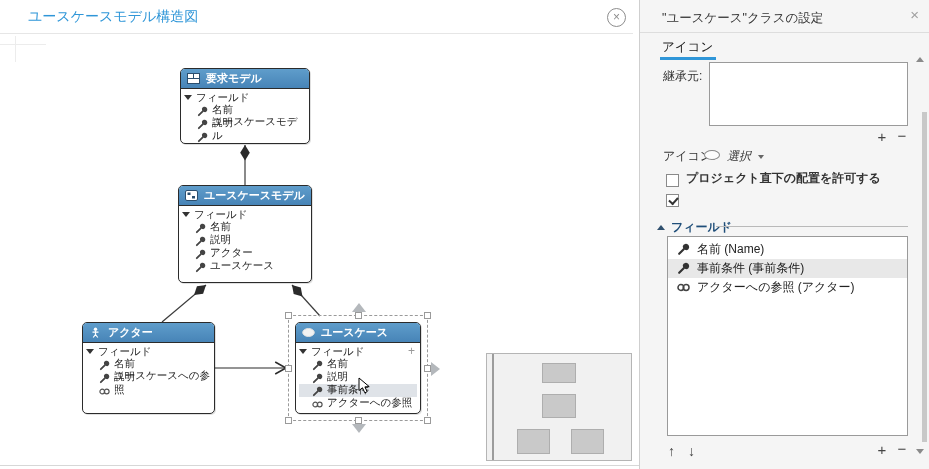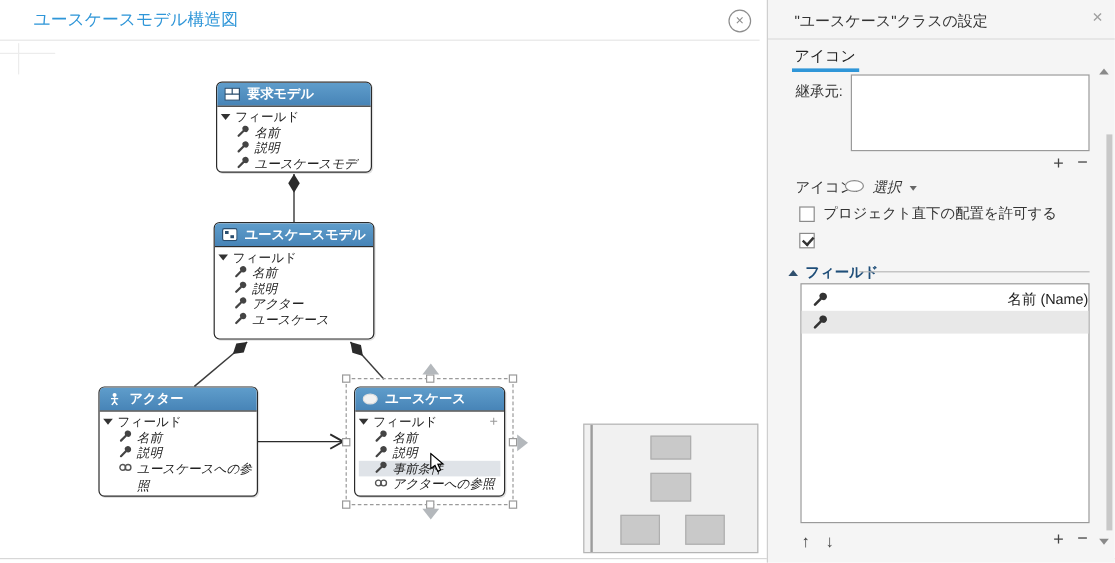--- a/index.html
+++ b/index.html
@@ -23,22 +23,22 @@
   .node { position:absolute; background:#fff; border:1.5px solid #2b2b2b; border-radius:5px;
           overflow:hidden; box-shadow:1px 1px 0 rgba(0,0,0,.12); }
   .node-header { height:20px; background:linear-gradient(#5f9dcb,#4784b7); border-bottom:1px solid #2b2b2b;
           color:#fff; font-size:11px; font-weight:600; display:flex; align-items:center; gap:6px; padding:0 6px;font-family:Liberation Mono, monospace; }
   .node-body { padding:2px 3px; }
   .exp-row { display:flex; align-items:center; gap:4px; font-size:10.5px; color:#222; height:13px; position:relative; }
   .tri-down { width:0; height:0; border-left:4px solid transparent; border-right:4px solid transparent;
           border-top:5px solid #333; }
   .tri-up { width:0; height:0; border-left:4px solid transparent; border-right:4px solid transparent;
           border-bottom:5px solid #30506e; }
-  .f-row { display:flex; align-items:flex-start; gap:4px; font-size:10.5px; color:#222; height:13px;
-          padding-left:13px;font-style:italic; }
+  .f-row { display:flex; align-items:flex-end; gap:4px; font-size:10.5px; color:#222; height:13px;
+          padding-left:13px; }
   .f-row.hl { background:#dfe3e8; }
   .hicon { width:13px; height:11px; flex:0 0 auto; }
   .ficon { width:11px; height:11px; flex:0 0 auto; }
   .plus-mini { position:absolute; right:2px; top:0; color:#9a9a9a; font-size:12px; line-height:12px; }
 
   
   .sel { position:absolute; left:288px; top:315px; width:140px; height:106px;
          border:1px dashed #9a9a9a; pointer-events:none; }
   .handle { position:absolute; width:7px; height:7px; background:#fff; border:1px solid #9a9a9a; }
   .arr { position:absolute; width:0; height:0; }
@@ -70,32 +70,32 @@
   .btn-plus1 { position:absolute; left:234px; top:128px; width:16px; text-align:center; font-size:15px; color:#444; cursor:pointer; }
   .btn-minus1 { position:absolute; left:254px; top:127px; width:16px; text-align:center; font-size:15px; color:#444; cursor:pointer; }
 
   .icon-label { position:absolute; left:23px; top:148px; }
   .icon-ellipse { position:absolute; left:64px; top:150px; width:16px; height:10px;
                   border:1.3px solid #8a8a8a; border-radius:50%; background:#fdfdfd; }
   .icon-select { position:absolute; left:87px; top:148px; cursor:pointer;font-style:italic; }
   .dd-arrow { position:absolute; left:118px; top:155px; width:0; height:0;
               border-left:3.5px solid transparent; border-right:3.5px solid transparent; border-top:4px solid #666; }
 
-  .cb-row { position:absolute; left:26px; display:flex; align-items:center; gap:7px; cursor:pointer; }
+  .cb-row { position:absolute; left:26px; display:flex; align-items:flex-end; gap:7px; cursor:pointer;font-weight:bold; }
   .cb-box { width:13px; height:13px; background:#fff; border:1px solid #8a8a8a; position:relative; flex:0 0 auto; }
   .cb-box.checked::after { content:""; position:absolute; left:2px; top:2px; width:7px; height:4px;
               border-left:2px solid #333; border-bottom:2px solid #333; transform:rotate(-48deg); }
 
   .sec-head { position:absolute; left:17px; top:219px; display:flex; align-items:center; gap:6px; }
   .sec-label { color:#1f4e79; font-weight:600; }
   .sec-line { position:absolute; left:76px; top:226px; width:192px; height:1px; background:#b9b9b9; }
 
   .fields-box { position:absolute; left:27px; top:236px; width:241px; height:200px;
                 background:#fff; border:1px solid #9a9a9a; padding-top:3px; }
-  .pf-row { height:19px; display:flex; align-items:center; gap:7px; padding-left:9px; font-size:12px; color:#222;justify-content:space-between; }
+  .pf-row { height:19px; display:flex; align-items:center; gap:7px; padding-left:9px; font-size:12px; color:#222; }
   .pf-row.selected { background:#e8e8e8; }
   .pficon { width:13px; height:13px; flex:0 0 auto; }
 
   .btn-up { position:absolute; left:28px; top:443px; font-size:14px; color:#444; cursor:pointer; }
   .btn-down { position:absolute; left:48px; top:443px; font-size:14px; color:#444; cursor:pointer; }
   .btn-plus2 { position:absolute; left:234px; top:441px; width:16px; text-align:center; font-size:15px; color:#444; cursor:pointer; }
   .btn-minus2 { position:absolute; left:254px; top:440px; width:16px; text-align:center; font-size:15px; color:#444; cursor:pointer; }
 
   .sb-up { position:absolute; left:276px; top:57px; width:0; height:0;
            border-left:4px solid transparent; border-right:4px solid transparent; border-bottom:5px solid #8a8a8a; cursor:pointer; }
@@ -363,20 +363,28 @@
             <path d="M2 10 L6.2 5.8" stroke="#333" stroke-width="2" stroke-linecap="round" fill="none"></path>
             <path d="M5.3 3 A3 3 0 1 1 9 6.7 L7.1 6.3 5.7 4.9 Z" fill="#333"></path>
           </svg>
         <span>名前 (Name)</span>
       </div>
       <div class="pf-row selected">
         <svg class="pficon" viewBox="0 0 12 12">
             <path d="M2 10 L6.2 5.8" stroke="#333" stroke-width="2" stroke-linecap="round" fill="none"></path>
             <path d="M5.3 3 A3 3 0 1 1 9 6.7 L7.1 6.3 5.7 4.9 Z" fill="#333"></path>
           </svg>
+        <span>事前条件 (事前条件)</span>
+      </div>
+      <div class="pf-row">
+        <svg class="pficon" viewBox="0 0 12 12">
+            <circle cx="3.6" cy="6" r="2.7" fill="none" stroke="#444" stroke-width="1.4"></circle>
+            <circle cx="8.4" cy="6" r="2.7" fill="none" stroke="#444" stroke-width="1.4"></circle>
+          </svg>
+        <span>アクターへの参照 (アクター)</span>
       </div>
     </div>
 
     <div class="btn-up">↑</div>
     <div class="btn-down">↓</div>
     <div class="btn-plus2">+</div>
     <div class="btn-minus2">−</div>
 
     <div class="sb-up"></div>
     <div class="sb-thumb"></div>

